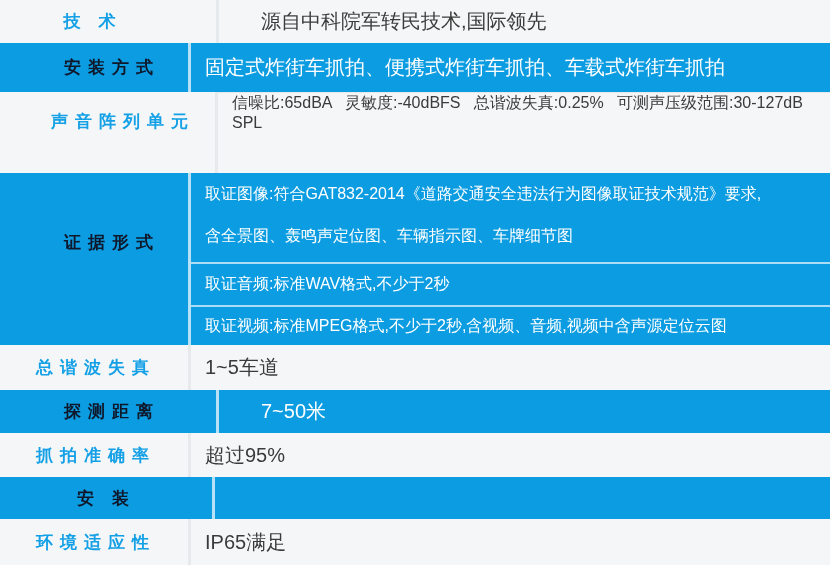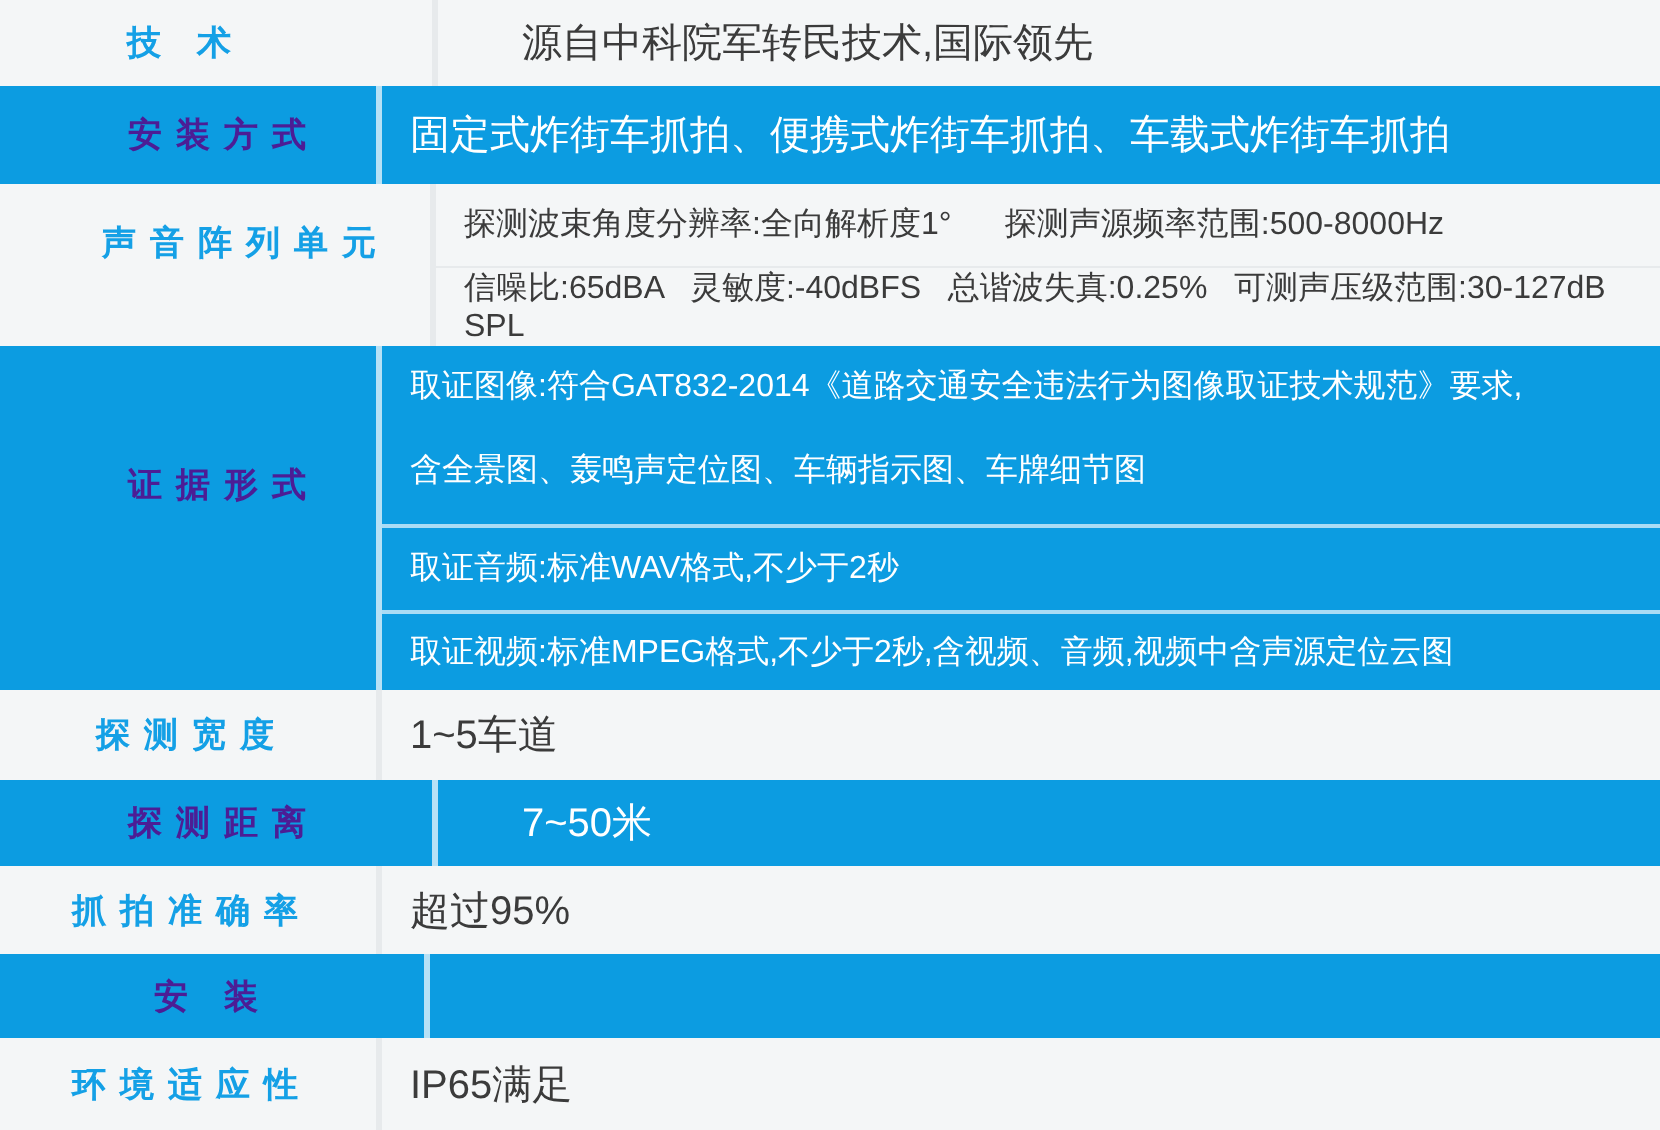--- a/index.html
+++ b/index.html
@@ -21,21 +21,21 @@
   .row.light{background:var(--row-light);}
   .row.blue{background:var(--accent);}
   .label{
     width:188px;flex:0 0 188px;
     display:flex;align-items:center;justify-content:center;
     font-size:17px;font-weight:bold;letter-spacing:7px;
     padding-left:4px;
   }
   .label.ls-wide{letter-spacing:18px;padding-left:9px;}
   .row.light .label{color:var(--label-blue);}
-  .row.blue .label{color:#4c1d95;padding-left:36px;}
+  .row.blue .label{color:#0f172a;padding-left:36px;}
   .vdiv{width:3px;flex:0 0 3px;}
   .row.light .vdiv{background:var(--div-light);}
   .row.blue .vdiv{background:rgba(255,255,255,0.7);}
   .value{
     flex:1;display:flex;align-items:center;
     padding-left:14px;font-size:20px;white-space:pre-wrap;
   }
   .row.light .value{color:var(--text-dark);}
   .row.blue .value{color:#ffffff;}
   .value-stack{flex:1;display:flex;flex-direction:column;}
@@ -80,21 +80,20 @@
   <div class="row blue h49">
     <div class="label">安装方式</div>
     <div class="vdiv"></div>
     <div class="value">固定式炸街车抓拍、便携式炸街车抓拍、车载式炸街车抓拍</div>
   </div>
 
   <div class="row light h81">
     <div class="label raise-sm">声音阵列单元</div>
     <div class="vdiv"></div>
     <div class="value-stack">
-      <div class="subrow sh41">探测波束角度分辨率:全向解析度1°      探测声源频率范围:500-8000Hz</div>
       <div class="hsep-light"></div>
       <div class="subrow sh39">信噪比:65dBA   灵敏度:-40dBFS   总谐波失真:0.25%   可测声压级范围:30-127dB SPL</div>
     </div>
   </div>
 
   <div class="row blue h172">
     <div class="label raise-lg">证据形式</div>
     <div class="vdiv"></div>
     <div class="value-stack">
       <div class="subrow two-line sh89">
@@ -102,21 +101,21 @@
         <div class="line">含全景图、轰鸣声定位图、车辆指示图、车牌细节图</div>
       </div>
       <div class="hsep-white"></div>
       <div class="subrow sh41">取证音频:标准WAV格式,不少于2秒</div>
       <div class="hsep-white"></div>
       <div class="subrow sh38">取证视频:标准MPEG格式,不少于2秒,含视频、音频,视频中含声源定位云图</div>
     </div>
   </div>
 
   <div class="row light h45">
-    <div class="label">探测宽度</div>
+    <div class="label">总谐波失真</div>
     <div class="vdiv"></div>
     <div class="value">1~5车道</div>
   </div>
 
   <div class="row blue h43">
     <div class="label">探测距离</div>
     <div class="vdiv"></div>
     <div class="value">7~50米</div>
   </div>
 

